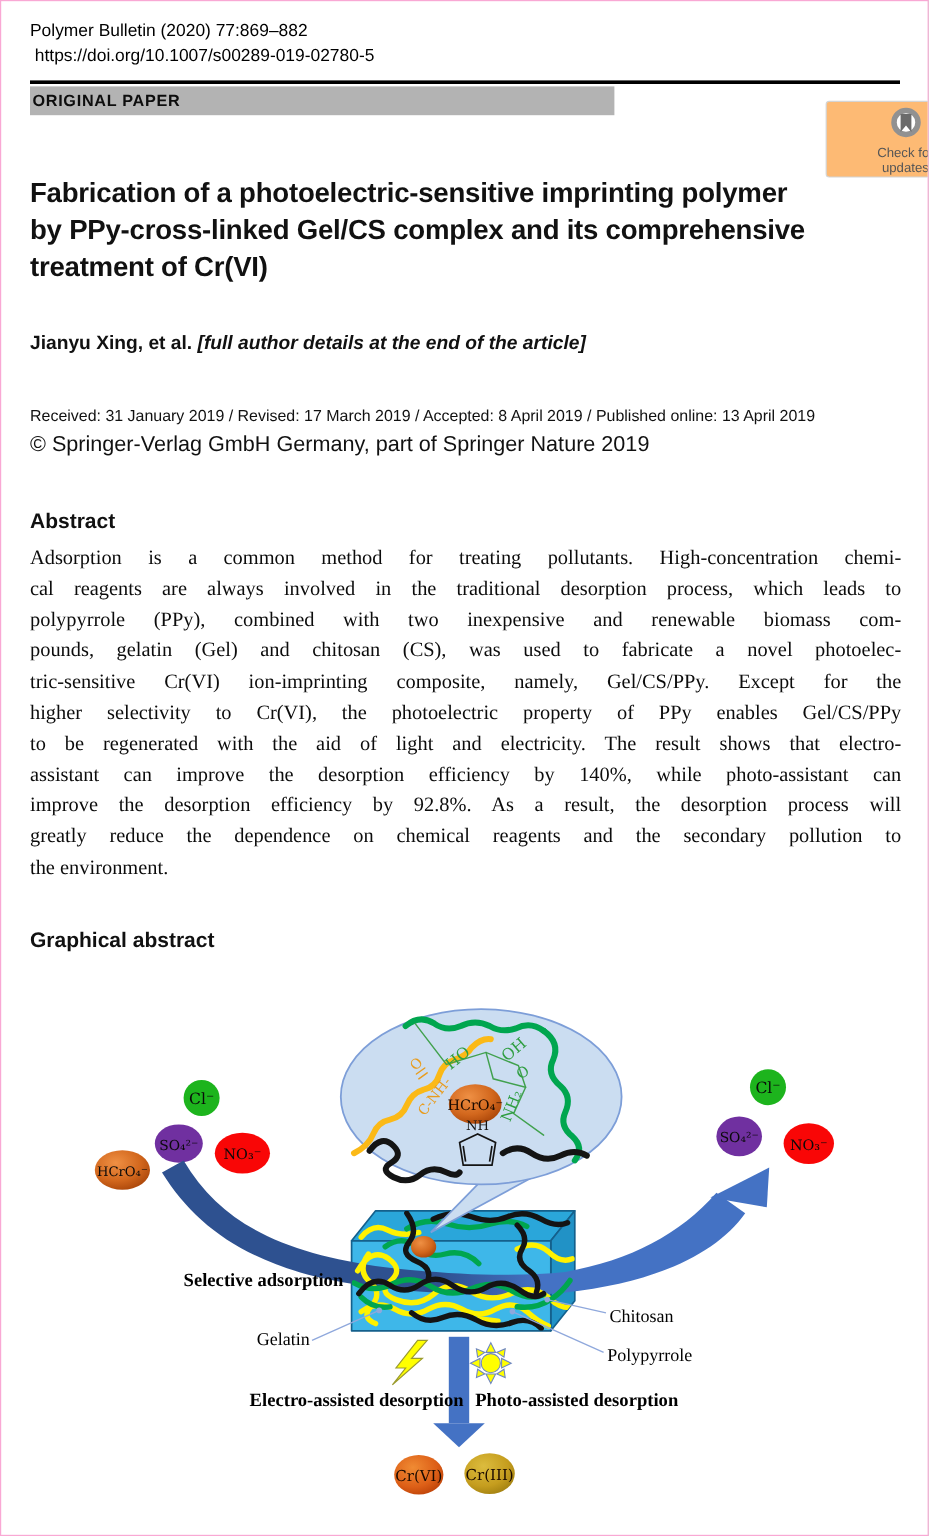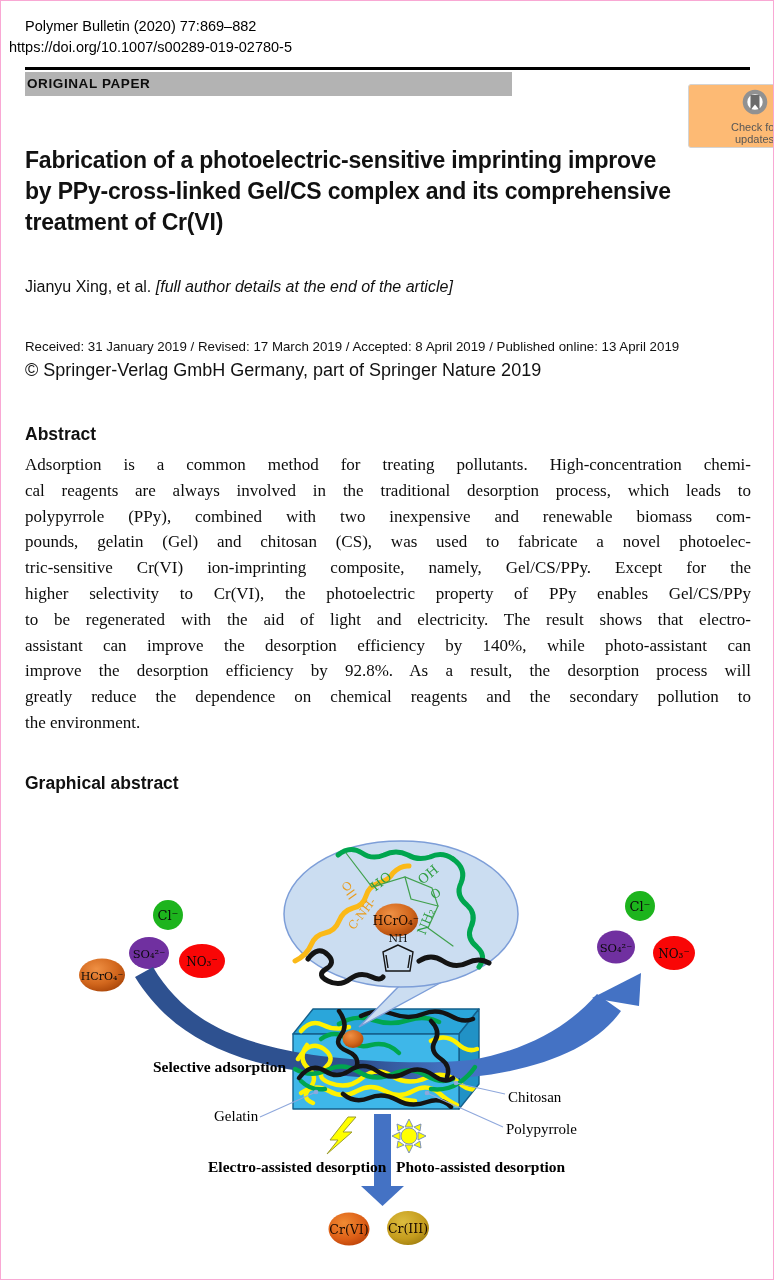--- a/index.html
+++ b/index.html
@@ -3,29 +3,29 @@
 <meta charset="utf-8">
 <style>
   html,body{margin:0;padding:0;background:#888;}
   .page{
     position:relative;width:774px;height:1280px;background:#ffffff;
     margin:0 auto;overflow:hidden;border:1px solid #f9a8d4;box-sizing:border-box;
     font-family:"Liberation Sans","DejaVu Sans",sans-serif;color:#111;
   }
   .abs-pos{position:absolute;}
   .journal-line{left:24px;top:16px;font-size:14.5px;line-height:19px;color:#000;}
-  .doi-line{left:8px;top:37px;font-size:14.5px;line-height:19px;color:#000;}
+  .doi-line{left:28px;top:37px;font-size:14.5px;line-height:19px;color:#000;}
   .top-rule{left:24px;top:66px;width:725px;height:3px;background:#000;}
   .banner{left:24px;top:71px;width:487px;height:24px;background:#b3b3b3;}
   .banner span{display:block;font-size:13.5px;font-weight:bold;letter-spacing:.6px;line-height:24px;padding-left:2px;color:#0d0d0d;}
   .badge{left:687px;top:83px;width:83px;height:62px;background:#fdba74;border:1px solid #d4d4d4;border-radius:3px;text-align:center;cursor:pointer;padding-left:24px;}
   .badge .txt{font-size:11px;line-height:11.5px;color:#565656;}
   .title{left:24px;top:144px;width:710px;font-size:23px;font-weight:bold;letter-spacing:-0.2px;}
   .title div{line-height:31px;}
-  .author{left:24px;top:277px;font-size:16px;font-weight:normal;}
+  .author{left:24px;top:277px;font-size:16px;font-weight:bold;}
   .author .details{font-style:italic;}
   .dates{left:24px;top:336px;font-size:13.3px;line-height:19px;}
   .copyright{left:24px;top:360px;font-size:18px;line-height:19px;}
   .abs-heading{left:24px;top:423px;font-size:17.5px;font-weight:bold;}
   .abs-body{left:24px;top:451px;width:726px;font-family:"Liberation Serif","DejaVu Serif",serif;font-size:17px;color:#0c0c0c;}
   .abs-line{line-height:25.8px;text-align:justify;text-align-last:justify;white-space:nowrap;}
   .abs-line.last{text-align-last:left;}
   .ga-heading{left:24px;top:772px;font-size:17.5px;font-weight:bold;}
   .diagram{left:0;top:830px;}
   svg text{font-family:"DejaVu Serif","Liberation Serif",serif;}
@@ -48,21 +48,21 @@
   <div class="abs-pos badge">
     <svg width="38" height="30" viewBox="0 0 38 30" style="margin-top:3px">
       <circle cx="19" cy="14" r="10" fill="#ffffff" stroke="#919191" stroke-width="4.6"></circle>
       <polygon points="14.5,7 23.5,7 23.5,22 19,16.5 14.5,22" fill="#6b6b6b"></polygon>
     </svg>
     <div class="txt">Check for</div>
     <div class="txt">updates</div>
   </div>
 
   <div class="abs-pos title">
-    <div>Fabrication of a photoelectric-sensitive imprinting improve</div>
+    <div>Fabrication of a photoelectric-sensitive imprinting polymer</div>
     <div>by PPy-cross-linked Gel/CS complex and its comprehensive</div>
     <div>treatment of Cr(VI)</div>
   </div>
 
   <div class="abs-pos author">
     <span>Jianyu Xing, et al. </span><span class="details">[full author details at the end of the article]</span>
   </div>
 
   <div class="abs-pos dates">Received: 31 January 2019 / Revised: 17 March 2019 / Accepted: 8 April 2019 / Published online: 13 April 2019</div>
   <div class="abs-pos copyright">© Springer-Verlag GmbH Germany, part of Springer Nature 2019</div>

